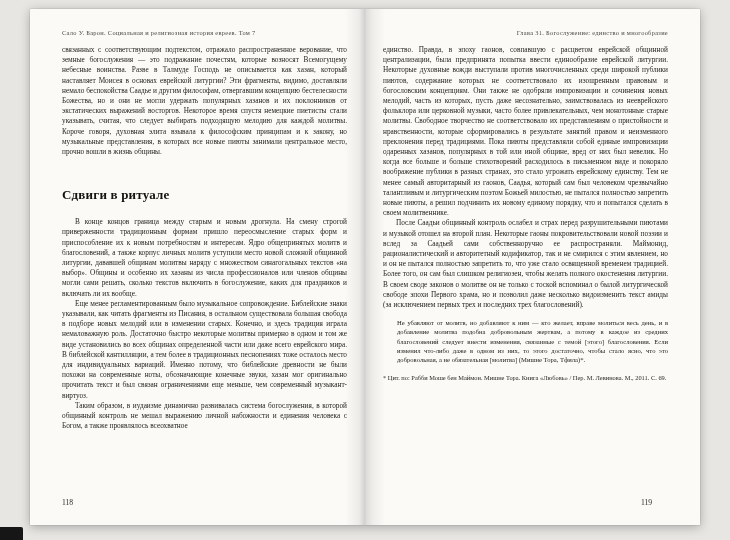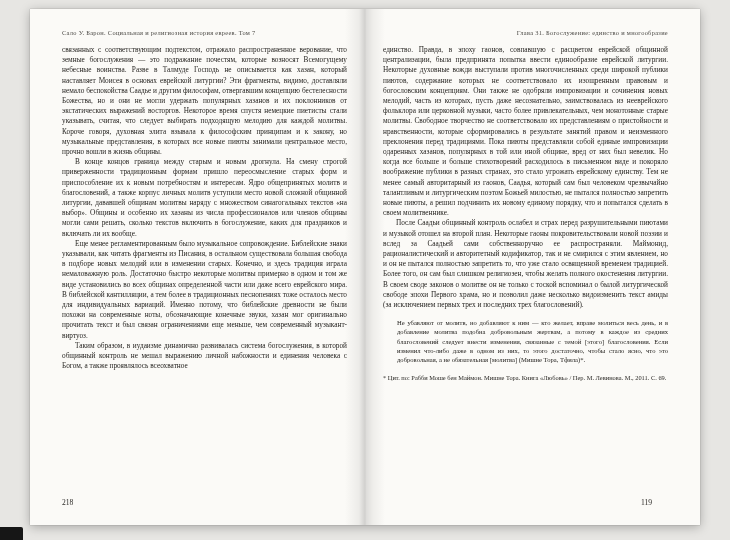--- a/index.html
+++ b/index.html
@@ -77,25 +77,26 @@
 </style>
 </head>
 <body>
 
 <div class="spread">
 
   <div class="page left">
     <div class="running-head outer-left">Сало У. Барон. Социальная и религиозная история евреев. Том 7</div>
     <div class="body-text">
       <p>связанных с соответствующим подтекстом, отражало распространенное верование, что земные богослужения — это подражание почестям, которые возносят Всемогущему небесные воинства. Разве в Талмуде Господь не описывается как хазан, который наставляет Моисея в основах еврейской литургии? Эти фрагменты, видимо, доставляли немало беспокойства Саадье и другим философам, отвергавшим концепцию бестелесности Божества, но и они не могли удержать популярных хазанов и их поклонников от экстатических выражений восторгов. Некоторое время спустя немецкие пиетисты стали указывать, считая, что следует выбирать подходящую мелодию для каждой молитвы. Короче говоря, духовная элита взывала к философским принципам и к закону, но музыкальные представления, в которых все новые пиюты занимали центральное место, прочно вошли в жизнь общины.</p>
+      <h2 class="section-heading">Сдвиги в ритуале</h2>
       <p class="indent">В конце концов граница между старым и новым дрогнула. На смену строгой приверженности традиционным формам пришло переосмысление старых форм и приспособление их к новым потребностям и интересам. Ядро общепринятых молитв и благословений, а также корпус личных молитв уступили место новой сложной общинной литургии, дававшей общинам молитвы наряду с множеством синагогальных текстов «на выбор». Общины и особенно их хазаны из числа профессионалов или членов общины могли сами решать, сколько текстов включить в богослужение, каких для праздников и включать ли их вообще.</p>
       <p class="indent">Еще менее регламентированным было музыкальное сопровождение. Библейские знаки указывали, как читать фрагменты из Писания, в остальном существовала большая свобода в подборе новых мелодий или в изменении старых. Конечно, и здесь традиция играла немаловажную роль. Достаточно быстро некоторые молитвы примерно в одном и том же виде установились во всех общинах определенной части или даже всего еврейского мира. В библейской кантилляции, а тем более в традиционных песнопениях тоже осталось место для индивидуальных вариаций. Именно потому, что библейские древности не были похожи на современные ноты, обозначающие конечные звуки, хазан мог оригинально прочитать текст и был связан ограничениями еще меньше, чем современный музыкант-виртуоз.</p>
       <p class="indent">Таким образом, в иудаизме динамично развивалась система богослужения, в которой общинный контроль не мешал выражению личной набожности и единения человека с Богом, а также проявлялось всеохватное</p>
     </div>
-    <div class="page-number num-left">218</div>
+    <div class="page-number num-left">118</div>
   </div>
 
   <div class="page right">
     <div class="running-head outer-right">Глава 31. Богослужение: единство и многообразие</div>
     <div class="body-text">
       <p>единство. Правда, в эпоху гаонов, совпавшую с расцветом еврейской общинной централизации, была предпринята попытка ввести единообразие еврейской литургии. Некоторые духовные вожди выступали против многочисленных среди широкой публики пиютов, содержание которых не соответствовало их изощренным правовым и богословским концепциям. Они также не одобряли импровизации и сочинения новых мелодий, часть из которых, пусть даже несознательно, заимствовалась из нееврейского фольклора или церковной музыки, часто более привлекательных, чем монотонные старые молитвы. Свободное творчество не соответствовало их представлениям о пристойности и нравственности, которые сформировались в результате занятий правом и неизменного преклонения перед традициями. Пока пиюты представляли собой единые импровизации одаренных хазанов, популярных в той или иной общине, вред от них был невелик. Но когда все больше и больше стихотворений расходилось в письменном виде и покоряло воображение публики в разных странах, это стало угрожать еврейскому единству. Тем не менее самый авторитарный из гаонов, Саадья, который сам был человеком чрезвычайно талантливым и литургическим поэтом Божьей милостью, не пытался полностью запретить новые пиюты, а решил подчинить их новому единому порядку, что и попытался сделать в своем молитвеннике.</p>
       <p class="indent">После Саадьи общинный контроль ослабел и страх перед разрушительными пиютами и музыкой отошел на второй план. Некоторые гаоны покровительствовали новой поэзии и вслед за Саадьей сами собственноручно ее распространяли. Маймонид, рационалистический и авторитетный кодификатор, так и не смирился с этим явлением, но и он не пытался полностью запретить то, что уже стало освященной временем традицией. Более того, он сам был слишком религиозен, чтобы желать полного окостенения литургии. В своем своде законов о молитве он не только с тоской вспоминал о былой литургической свободе эпохи Первого храма, но и позволил даже несколько видоизменить текст амиды (за исключением первых трех и последних трех благословений).</p>
       <div class="quote-block">Не убавляют от молитв, но добавляют к ним — кто желает, вправе молиться весь день, и в добавление молитва подобна добровольным жертвам, а потому в каждое из средних благословений следует внести изменения, связанные с темой [этого] благословения. Если изменил что-либо даже в одном из них, то этого достаточно, чтобы стало ясно, что это добровольная, а не обязательная [молитва] (Мишне Тора, Тфила)*.</div>
       <div class="footnote">* Цит. по: Рабби Моше бен Маймон. Мишне Тора. Книга «Любовь» / Пер. М. Левинова. М., 2011. С. 69.</div>
     </div>

